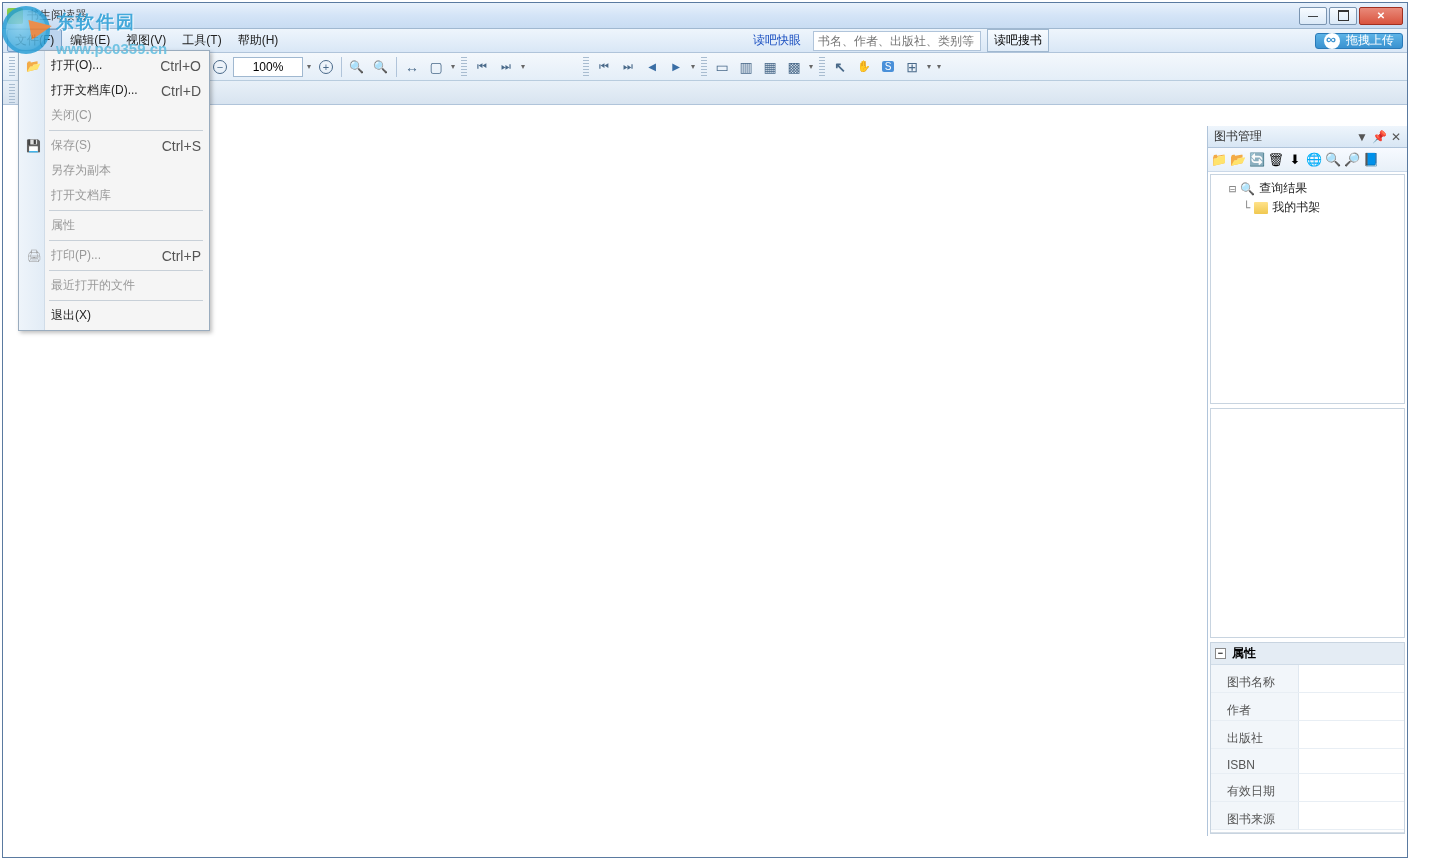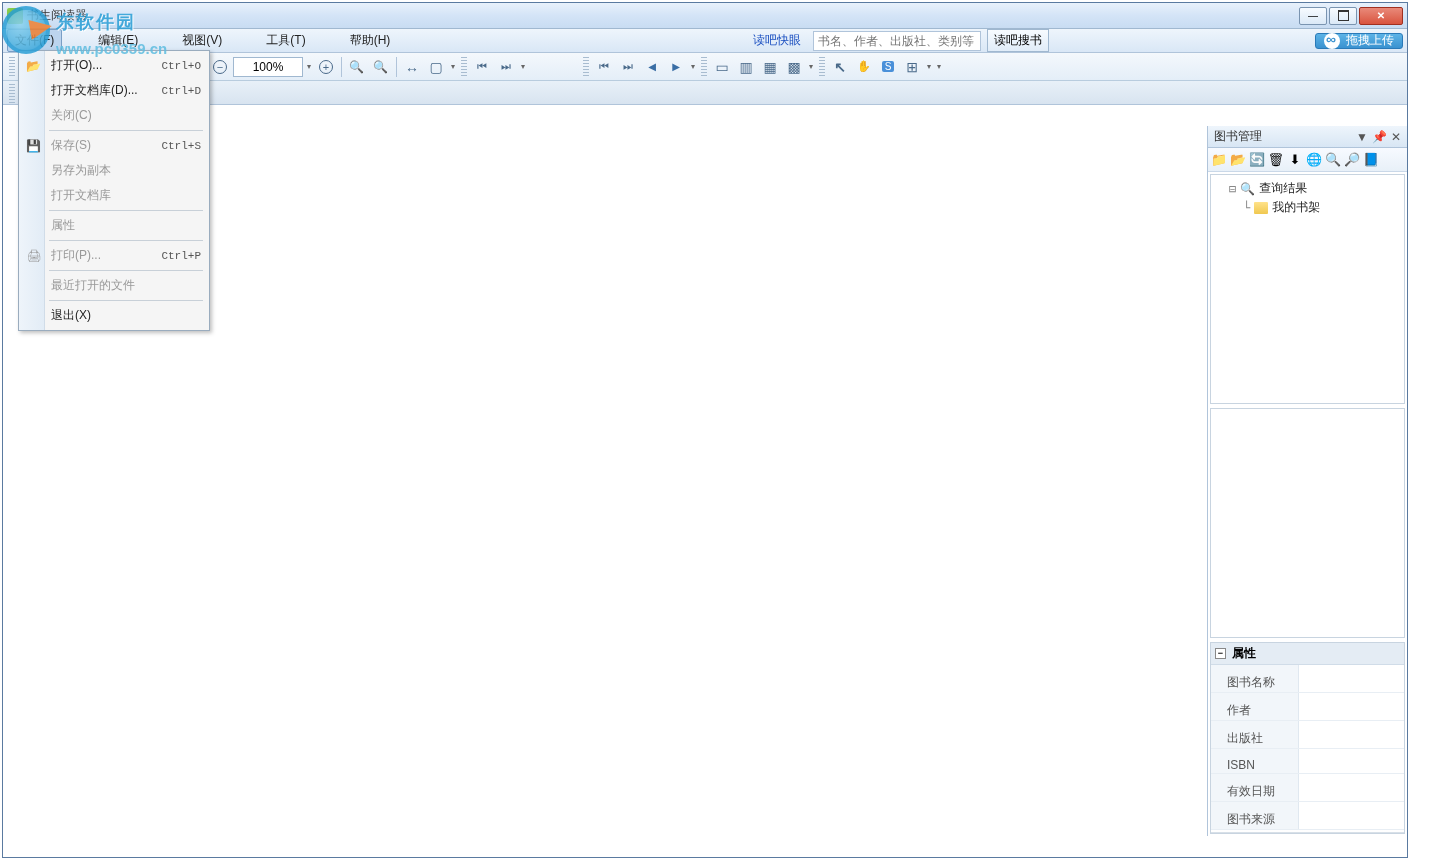--- a/index.html
+++ b/index.html
@@ -11,21 +11,21 @@
 .titlebar-icon { width: 16px; height: 16px; margin-right: 4px; background: linear-gradient(135deg,#8fd14f,#5fa832); border-radius: 2px; }
 .titlebar-text { flex: 1; color: #333; font-size: 12px; }
 .titlebar-btns { display: flex; gap: 2px; }
 .tbtn { width: 28px; height: 18px; border: 1px solid #7a94b0; border-radius: 2px; background: linear-gradient(to bottom,#f7fbff,#dbe9f7); display: flex; align-items: center; justify-content: center; font-size: 10px; cursor: pointer; }
 .tbtn.close { background: linear-gradient(to bottom,#e98a7a,#d9543f); color: #fff; border-color: #a03020; width: 44px; }
 .tbtn.close::before { content: "✕"; font-weight: bold; }
 .tbtn.min::before { content: "—"; }
 .tbtn.max { position: relative; }
 .tbtn.max::before { content: ""; width: 9px; height: 8px; border: 1px solid #333; border-top: 2px solid #333; display: block; }
 
-.menubar { height: 24px; background: linear-gradient(to bottom,#eef5fc,#d9e7f6); display: flex; align-items: center; padding: 0 4px; border-bottom: 1px solid #b0c4da; gap: 28px; }
+.menubar { height: 24px; background: linear-gradient(to bottom,#eef5fc,#d9e7f6); display: flex; align-items: center; padding: 0 4px; border-bottom: 1px solid #b0c4da; }
 .menu-item { padding: 3px 8px; cursor: pointer; color: #222; }
 .menu-item:hover, .menu-item.active { background: #bcd4ee; border: 1px solid #7a9ec5; padding: 2px 7px; border-radius: 2px; }
 .menubar-right { margin-left: auto; display: flex; align-items: center; gap: 6px; }
 .link { color: #1a4fc0; cursor: pointer; padding: 0 6px; }
 .search-input { width: 168px; height: 20px; border: 1px solid #b0c4da; background: #fff; padding: 0 4px; color: #999; }
 .search-btn { padding: 2px 6px; border: 1px solid #a0b8d0; background: linear-gradient(to bottom,#f7fbff,#e0ecf8); cursor: pointer; margin-right: 260px; }
 .upload { display: flex; align-items: center; background: linear-gradient(to bottom,#5db3e6,#3a92d0); border: 1px solid #2a7ab8; border-radius: 3px; height: 16px; padding: 0 8px; color: #fff; gap: 6px; cursor: pointer; }
 .upload-icon { width: 16px; height: 16px; background: #fff; border-radius: 50%; position: relative; }
 .upload-icon::before { content: "∞"; color: #3a92d0; position: absolute; top: -2px; left: 2px; font-size: 14px; font-weight: bold; }
 
@@ -63,21 +63,21 @@
 .prop-hdr { background: #e4ecf4; padding: 2px 4px; display: flex; align-items: center; gap: 6px; font-weight: bold; font-size: 12px; border-bottom: 1px solid #d0dce8; }
 .collapse { width: 11px; height: 11px; border: 1px solid #888; display: flex; align-items: center; justify-content: center; font-size: 9px; line-height: 1; background: #fff; cursor: pointer; }
 .prop-row { display: flex; border-bottom: 1px solid #e8eef4; font-size: 12px; }
 .prop-label { width: 88px; padding: 9px 4px 1px 16px; color: #555; background: #f2f6fa; border-right: 1px solid #e0e8f0; }
 .prop-val { flex: 1; padding: 1px 4px; }
 .prop-footer { flex: 1; border-top: 1px solid #d8e0e8; margin-top: 2px; }
 
 .dropdown-menu { position: absolute; top: 50px; left: 18px; width: 192px; background: #f5f5f5; border: 1px solid #9aacbe; box-shadow: 2px 2px 4px rgba(0,0,0,0.25); z-index: 100; padding: 2px; }
 .dm-item { display: flex; align-items: center; padding: 4px 6px 4px 30px; position: relative; cursor: pointer; font-size: 12px; color: #222; }
 .dm-item.disabled { color: #999; }
-.dm-shortcut { margin-left: auto; color: #555; font-size: 11px; font-family: Liberation Mono, monospace; }
+.dm-shortcut { margin-left: auto; color: #555; font-size: 14px; }
 .dm-sep { height: 1px; background: #c8d0d8; margin: 2px 4px 2px 28px; }
 .dm-icon { position: absolute; left: 4px; width: 18px; height: 18px; display: flex; align-items: center; justify-content: center; }
 .dm-gutter { position: absolute; left: 0; top: 0; bottom: 0; width: 26px; background: linear-gradient(to right,#eef4fa,#e2ecf6); border-right: 1px solid #d0dce8; }
 
 .watermark { position: absolute; top: 4px; left: 0; pointer-events: none; opacity: 0.85; z-index: 200; }
 .wm-logo { width: 56px; height: 56px; position: absolute; top: 0; left: 0; }
 .wm-circle { width: 48px; height: 48px; border: 4px solid #2a9fd6; border-radius: 50%; position: absolute; top: 2px; left: 2px; background: radial-gradient(circle at 35% 35%, #8ed4f0, #2a9fd6); }
 .wm-arrow { position: absolute; top: 14px; left: 30px; width: 0; height: 0; border-left: 22px solid #f08030; border-top: 10px solid transparent; border-bottom: 10px solid transparent; transform: rotate(-10deg); }
 .wm-text1 { position: absolute; top: 6px; left: 56px; font-size: 18px; font-weight: bold; color: #2a9fd6; letter-spacing: 2px; text-shadow: 1px 1px 0 #fff; white-space: nowrap; }
 .wm-text2 { position: absolute; top: 36px; left: 56px; font-size: 15px; color: #5fbde0; font-weight: bold; white-space: nowrap; }

